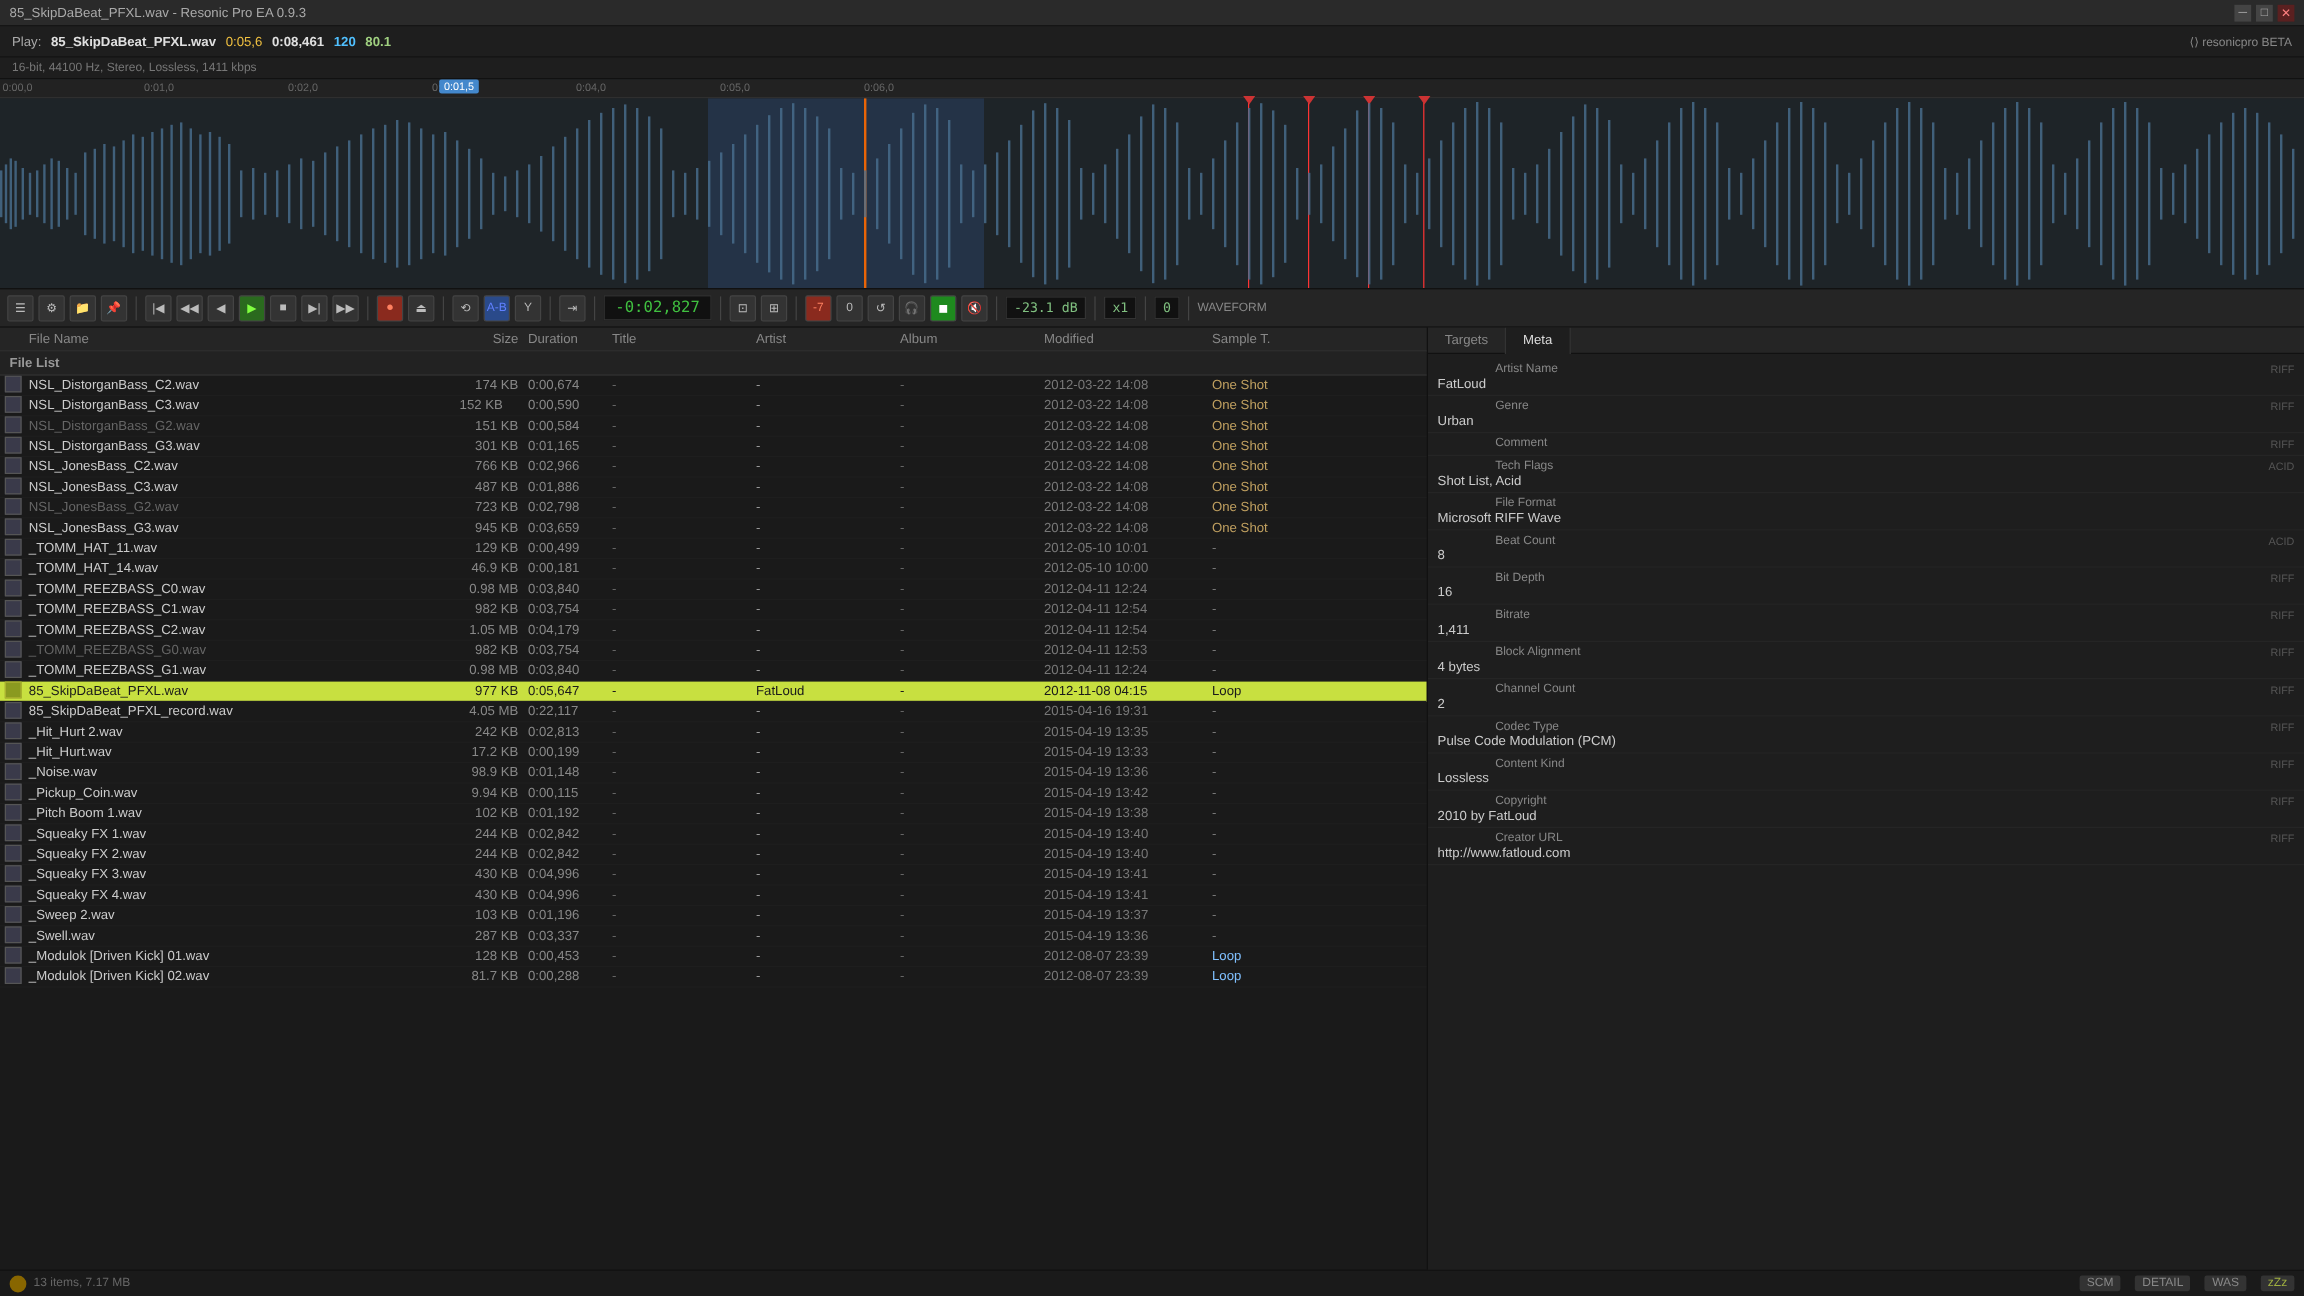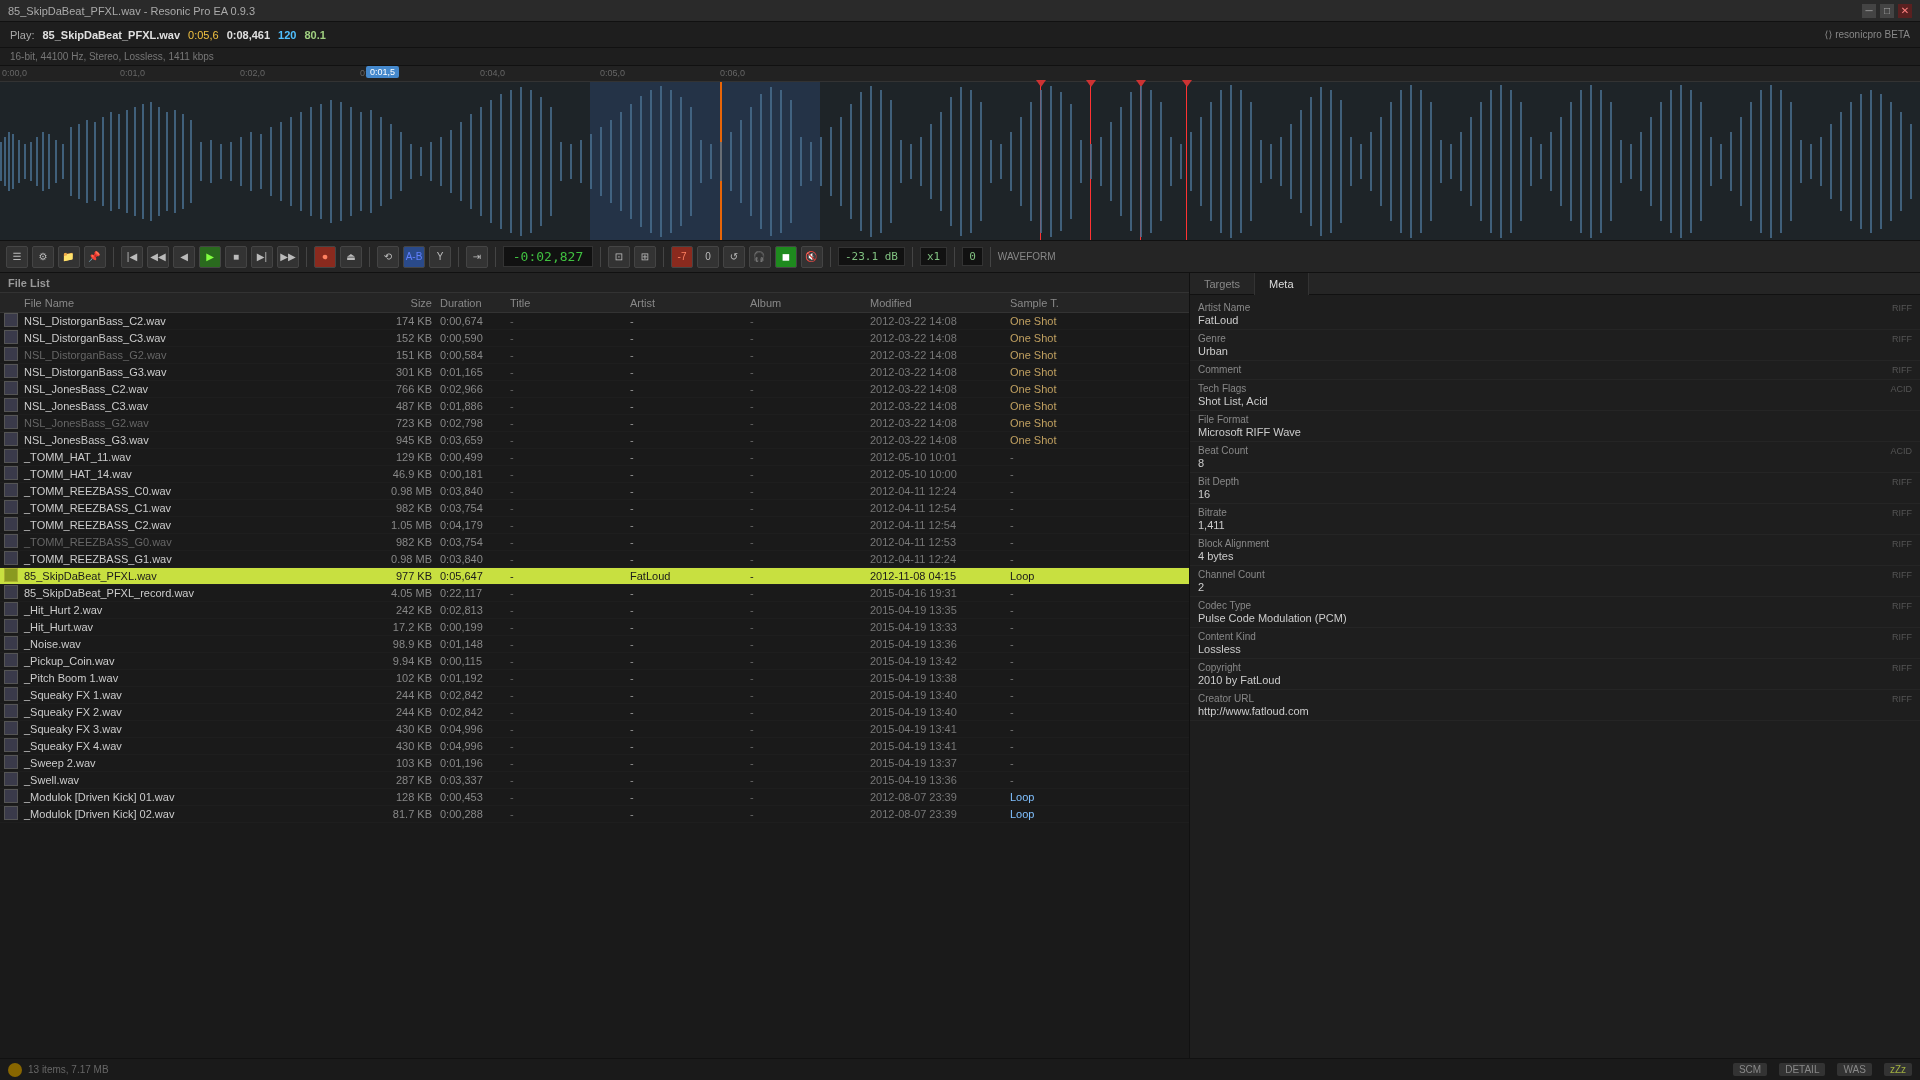--- a/index.html
+++ b/index.html
@@ -318,20 +318,21 @@
     }
     .meta-row-header {
       display: flex;
       justify-content: space-between;
       align-items: center;
     }
     .meta-key {
       color: #888;
       font-size: 10px;
       margin-bottom: 1px;
+      margin-left: 48px;
     }
     .meta-tag {
       color: #555;
       font-size: 9px;
     }
     .meta-value {
       color: #ccc;
       font-size: 11px;
     }
 
@@ -684,55 +685,55 @@
   <div class="vol-display">x1</div>
   <div class="tb-separator"></div>
   <div class="vol-display">0</div>
   <div class="tb-separator"></div>
   <span style="color:#888;font-size:10px;">WAVEFORM</span>
 </div>
 
 <div id="main-area">
 
   <div id="file-list-panel">
-    <div id="file-list-header">
-      <span>File List</span>
-    </div>
     <div id="file-list-table-header">
       <div class="col-check"></div>
       <div class="col-name" style="cursor:pointer;">File Name</div>
       <div class="col-size" style="cursor:pointer;">Size</div>
       <div class="col-dur" style="cursor:pointer;">Duration</div>
       <div class="col-title" style="cursor:pointer;">Title</div>
       <div class="col-artist" style="cursor:pointer;">Artist</div>
       <div class="col-album" style="cursor:pointer;">Album</div>
       <div class="col-modified" style="cursor:pointer;">Modified</div>
       <div class="col-sample" style="cursor:pointer;">Sample T.</div>
     </div>
+    <div id="file-list-header">
+      <span>File List</span>
+    </div>
     <div id="file-list-body">
 
     <div class="file-row">
     <div class="col-check">
       <div class="row-icon" style=""></div>
     </div>
     <div class="col-name" style="color:#ccc;">NSL_DistorganBass_C2.wav</div>
     <div class="col-size" style="color:#888;">174 KB</div>
     <div class="col-dur" style="color:#888;">0:00,674</div>
     <div class="col-title" style="color:#666;">-</div>
     <div class="col-artist" style="color:#999;">-</div>
     <div class="col-album" style="color:#666;">-</div>
     <div class="col-modified" style="color:#777;">2012-03-22 14:08</div>
     <div class="col-sample" style="color:#c0a060;">One Shot</div>
   </div>
         <div class="file-row">
     <div class="col-check">
       <div class="row-icon" style=""></div>
     </div>
     <div class="col-name" style="color:#ccc;">NSL_DistorganBass_C3.wav</div>
-    <div class="col-size" style="color:#888;">152 KB</div>
+    <div class="col-size" style="color:#888;text-align:center;">152 KB</div>
     <div class="col-dur" style="color:#888;">0:00,590</div>
     <div class="col-title" style="color:#666;">-</div>
     <div class="col-artist" style="color:#999;">-</div>
     <div class="col-album" style="color:#666;">-</div>
     <div class="col-modified" style="color:#777;">2012-03-22 14:08</div>
     <div class="col-sample" style="color:#c0a060;">One Shot</div>
   </div>
         <div class="file-row">
     <div class="col-check">
       <div class="row-icon" style=""></div>

